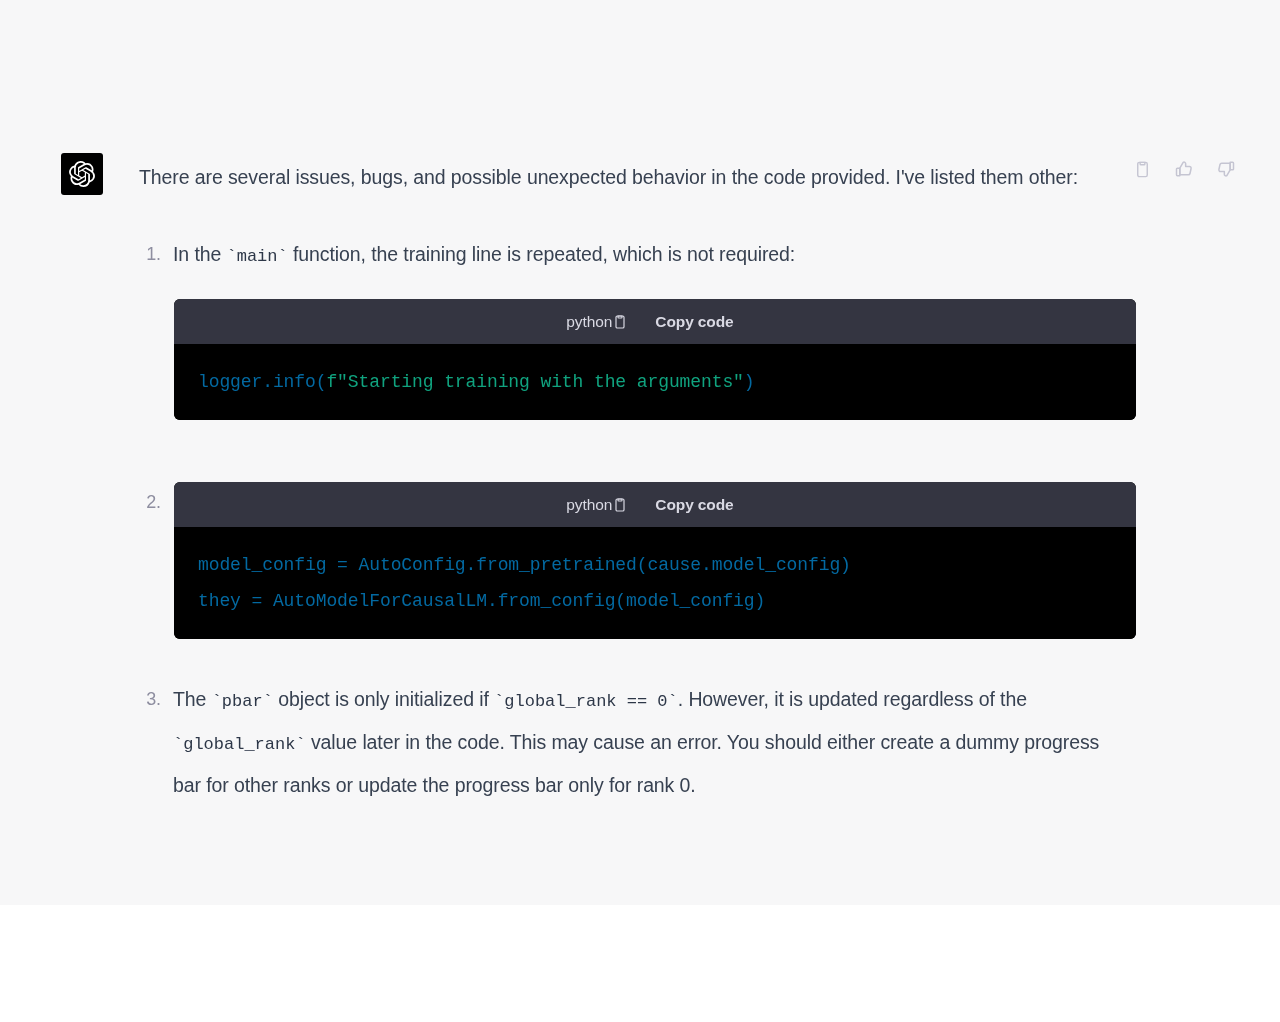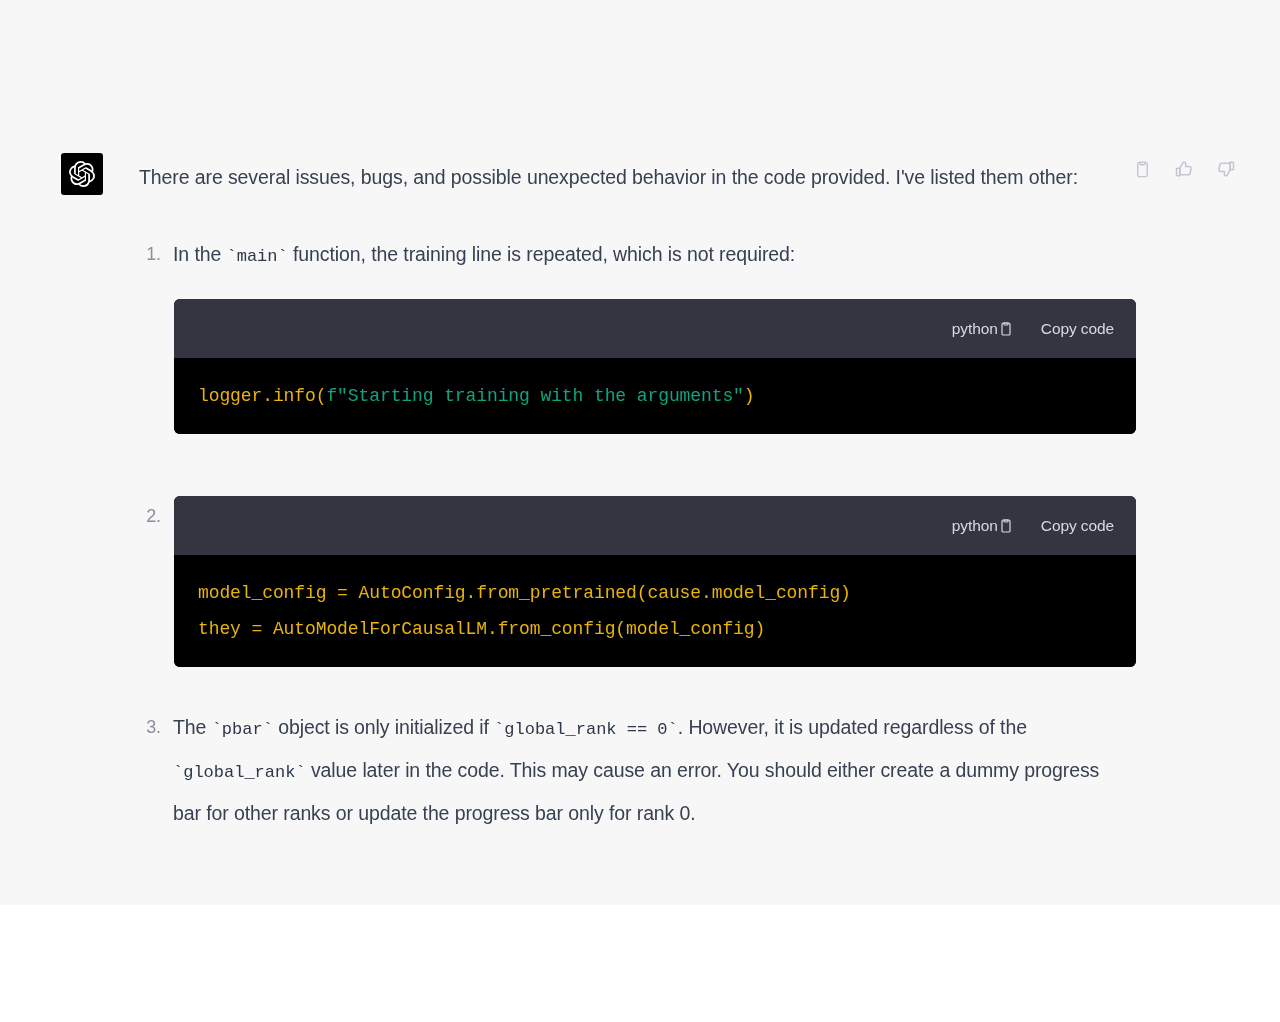--- a/index.html
+++ b/index.html
@@ -115,51 +115,52 @@
   
   .codeblock {
     border-radius: 6px;
     overflow: hidden;
     margin: 22px 0 22px 1px;
     width: 962px;
     background: #000000;
   }
   .cb-header {
     background: #343541;
-    height: 59px;
+    height: 45px;
     display: flex;
     align-items: center;
-    justify-content: flex-end;
+    justify-content: center;
     padding: 0 22px 0 12px;
   }
   .cb-lang {
     color: #d9d9e3;
     font-size: 15.5px;
     letter-spacing: -0.1px;
   }
   .cb-copy {
     display: flex; align-items: center; gap: 27px;
     color: #d9d9e3;
     font-size: 15.5px;
     cursor: pointer;
     letter-spacing: -0.1px;
+    font-weight: bold;
   }
   .cb-copy svg { display: block; }
 
   .cb-body {
     background: #000000;
     padding: 20px 24px 20px 24px;
     font-family: "Liberation Mono", "DejaVu Sans Mono", monospace;
     font-size: 18px;
     line-height: 36px;
     color: #ffffff;
     white-space: pre;
     overflow: hidden;
   }
-  .cb-body .tok-plain  { color: #eab308; }
+  .cb-body .tok-plain  { color: #0369a1; }
   .cb-body .tok-string { color: #10a37f; }
 
   .spacer-lg { height: 36px; }
   .spacer-md { height: 18px; }
 </style>
 </head>
 <body>
 
 <div class="chat">
 

